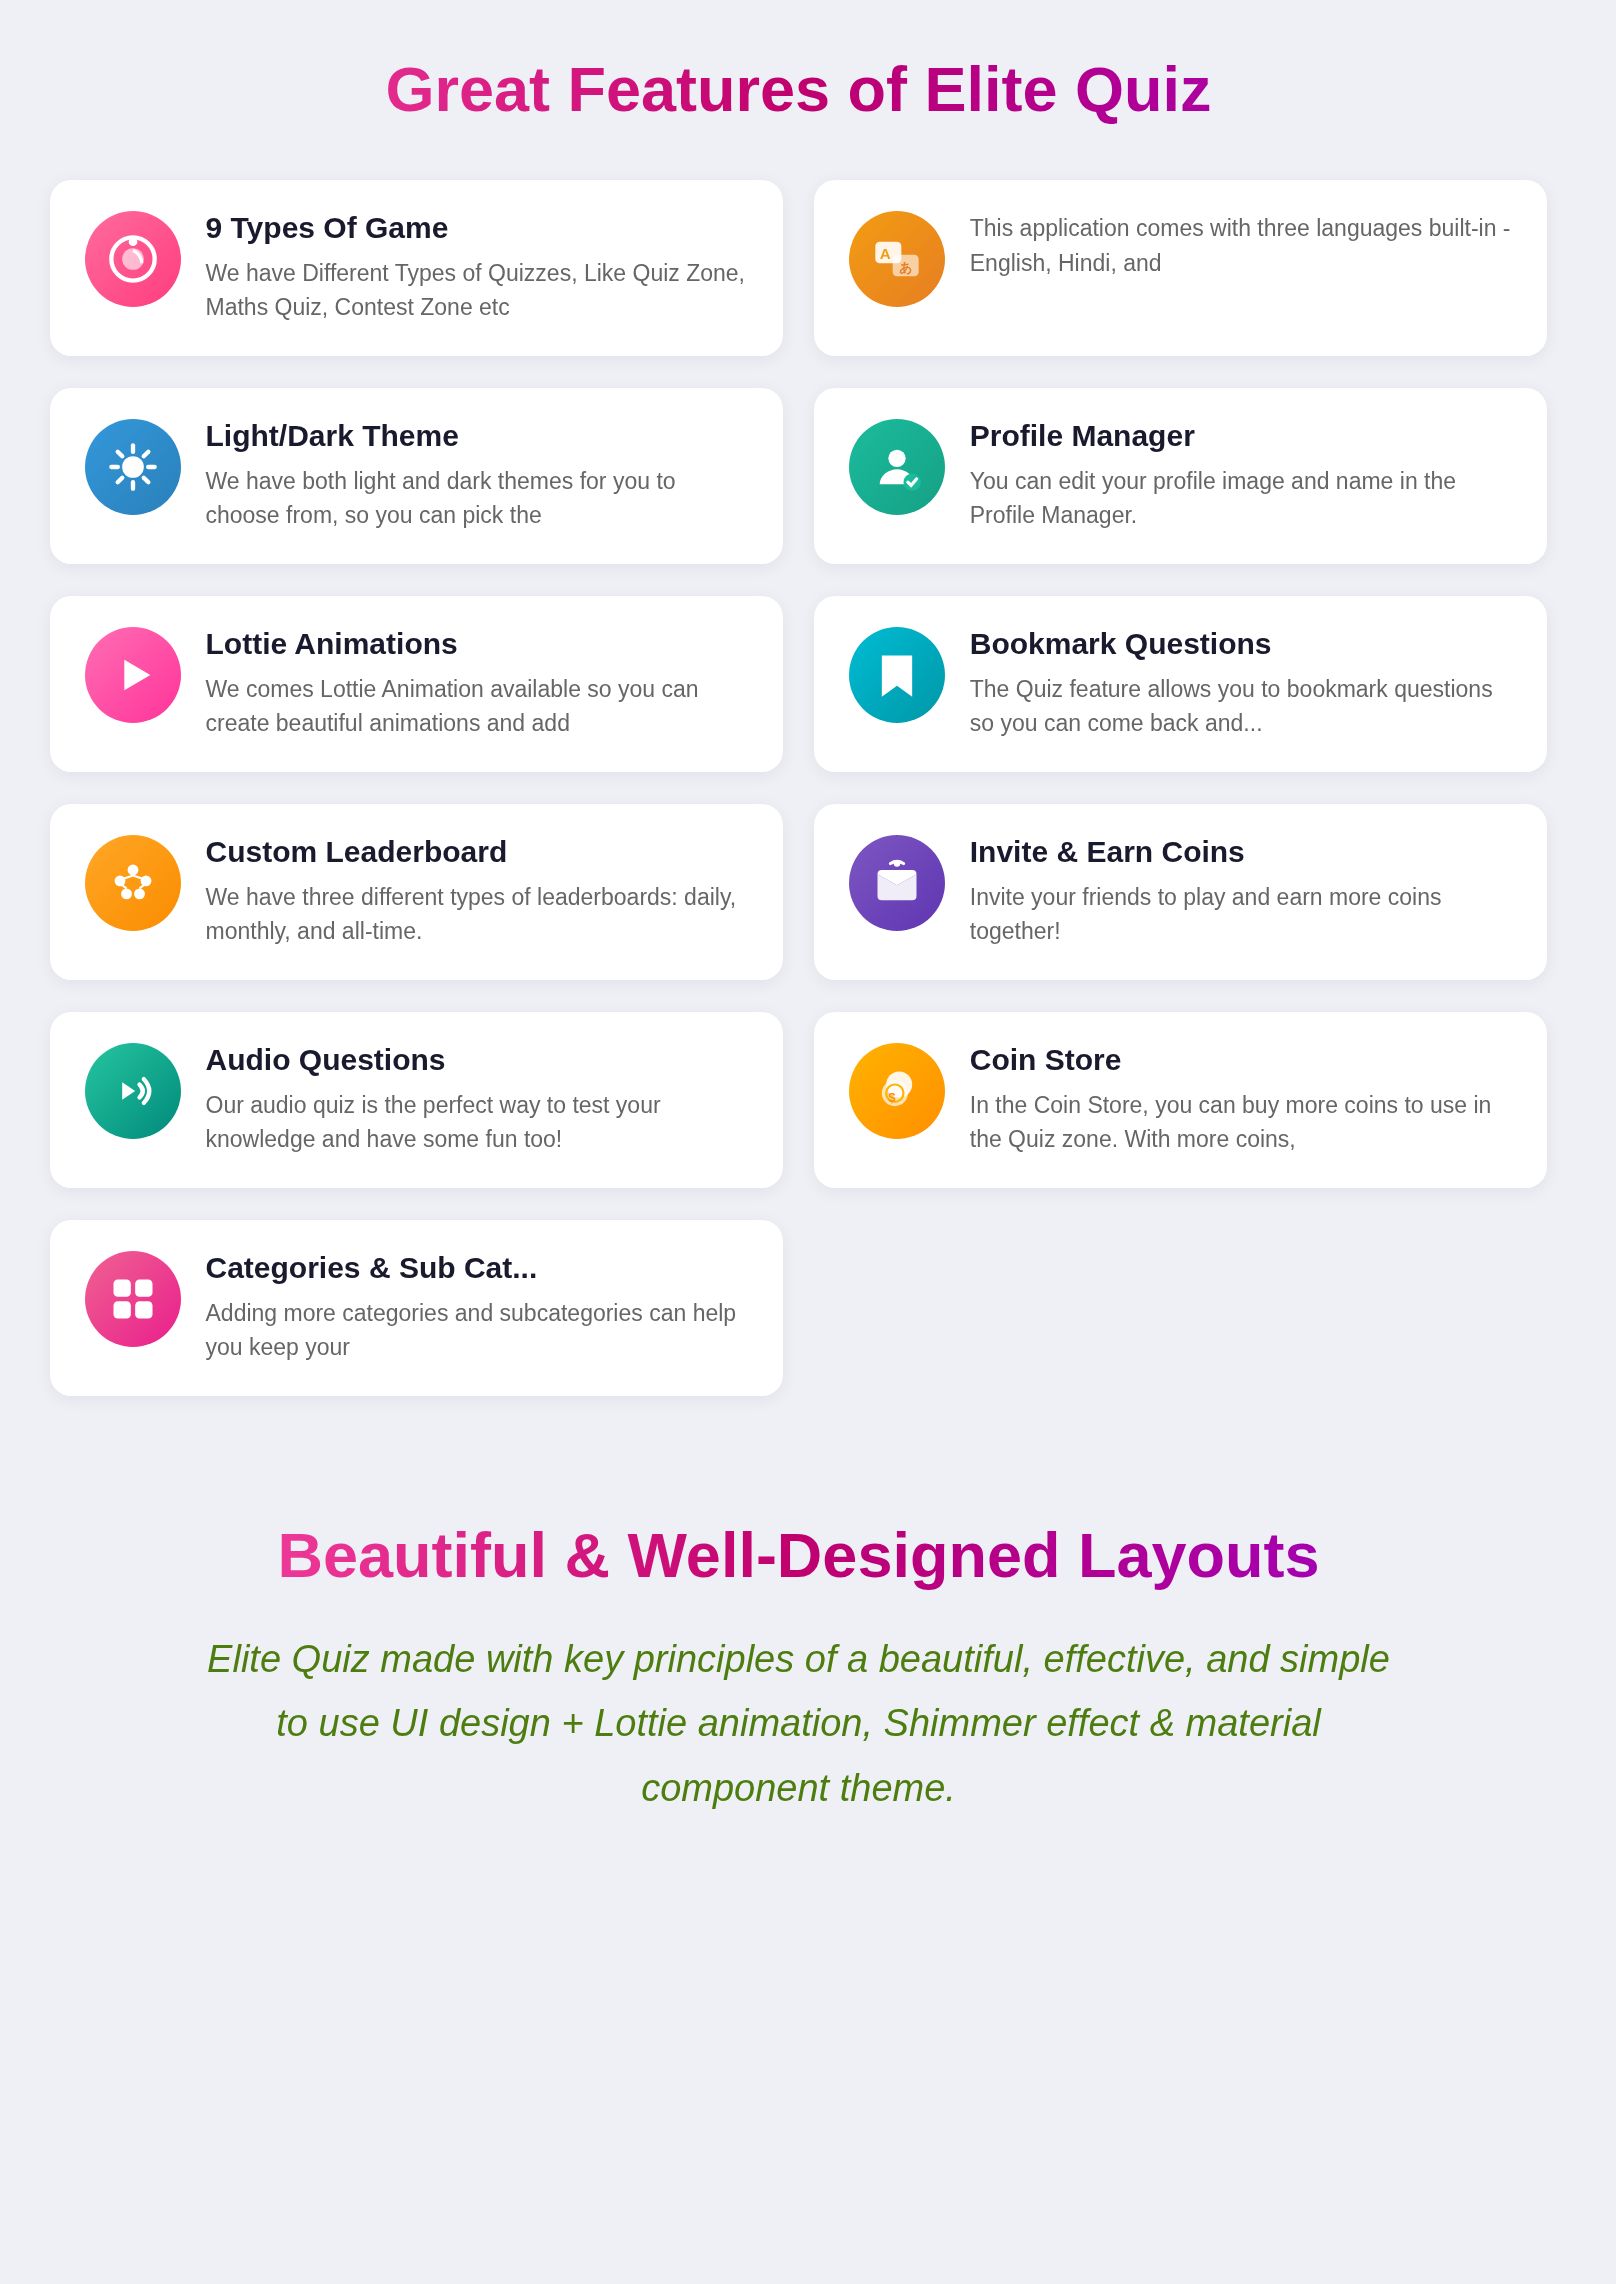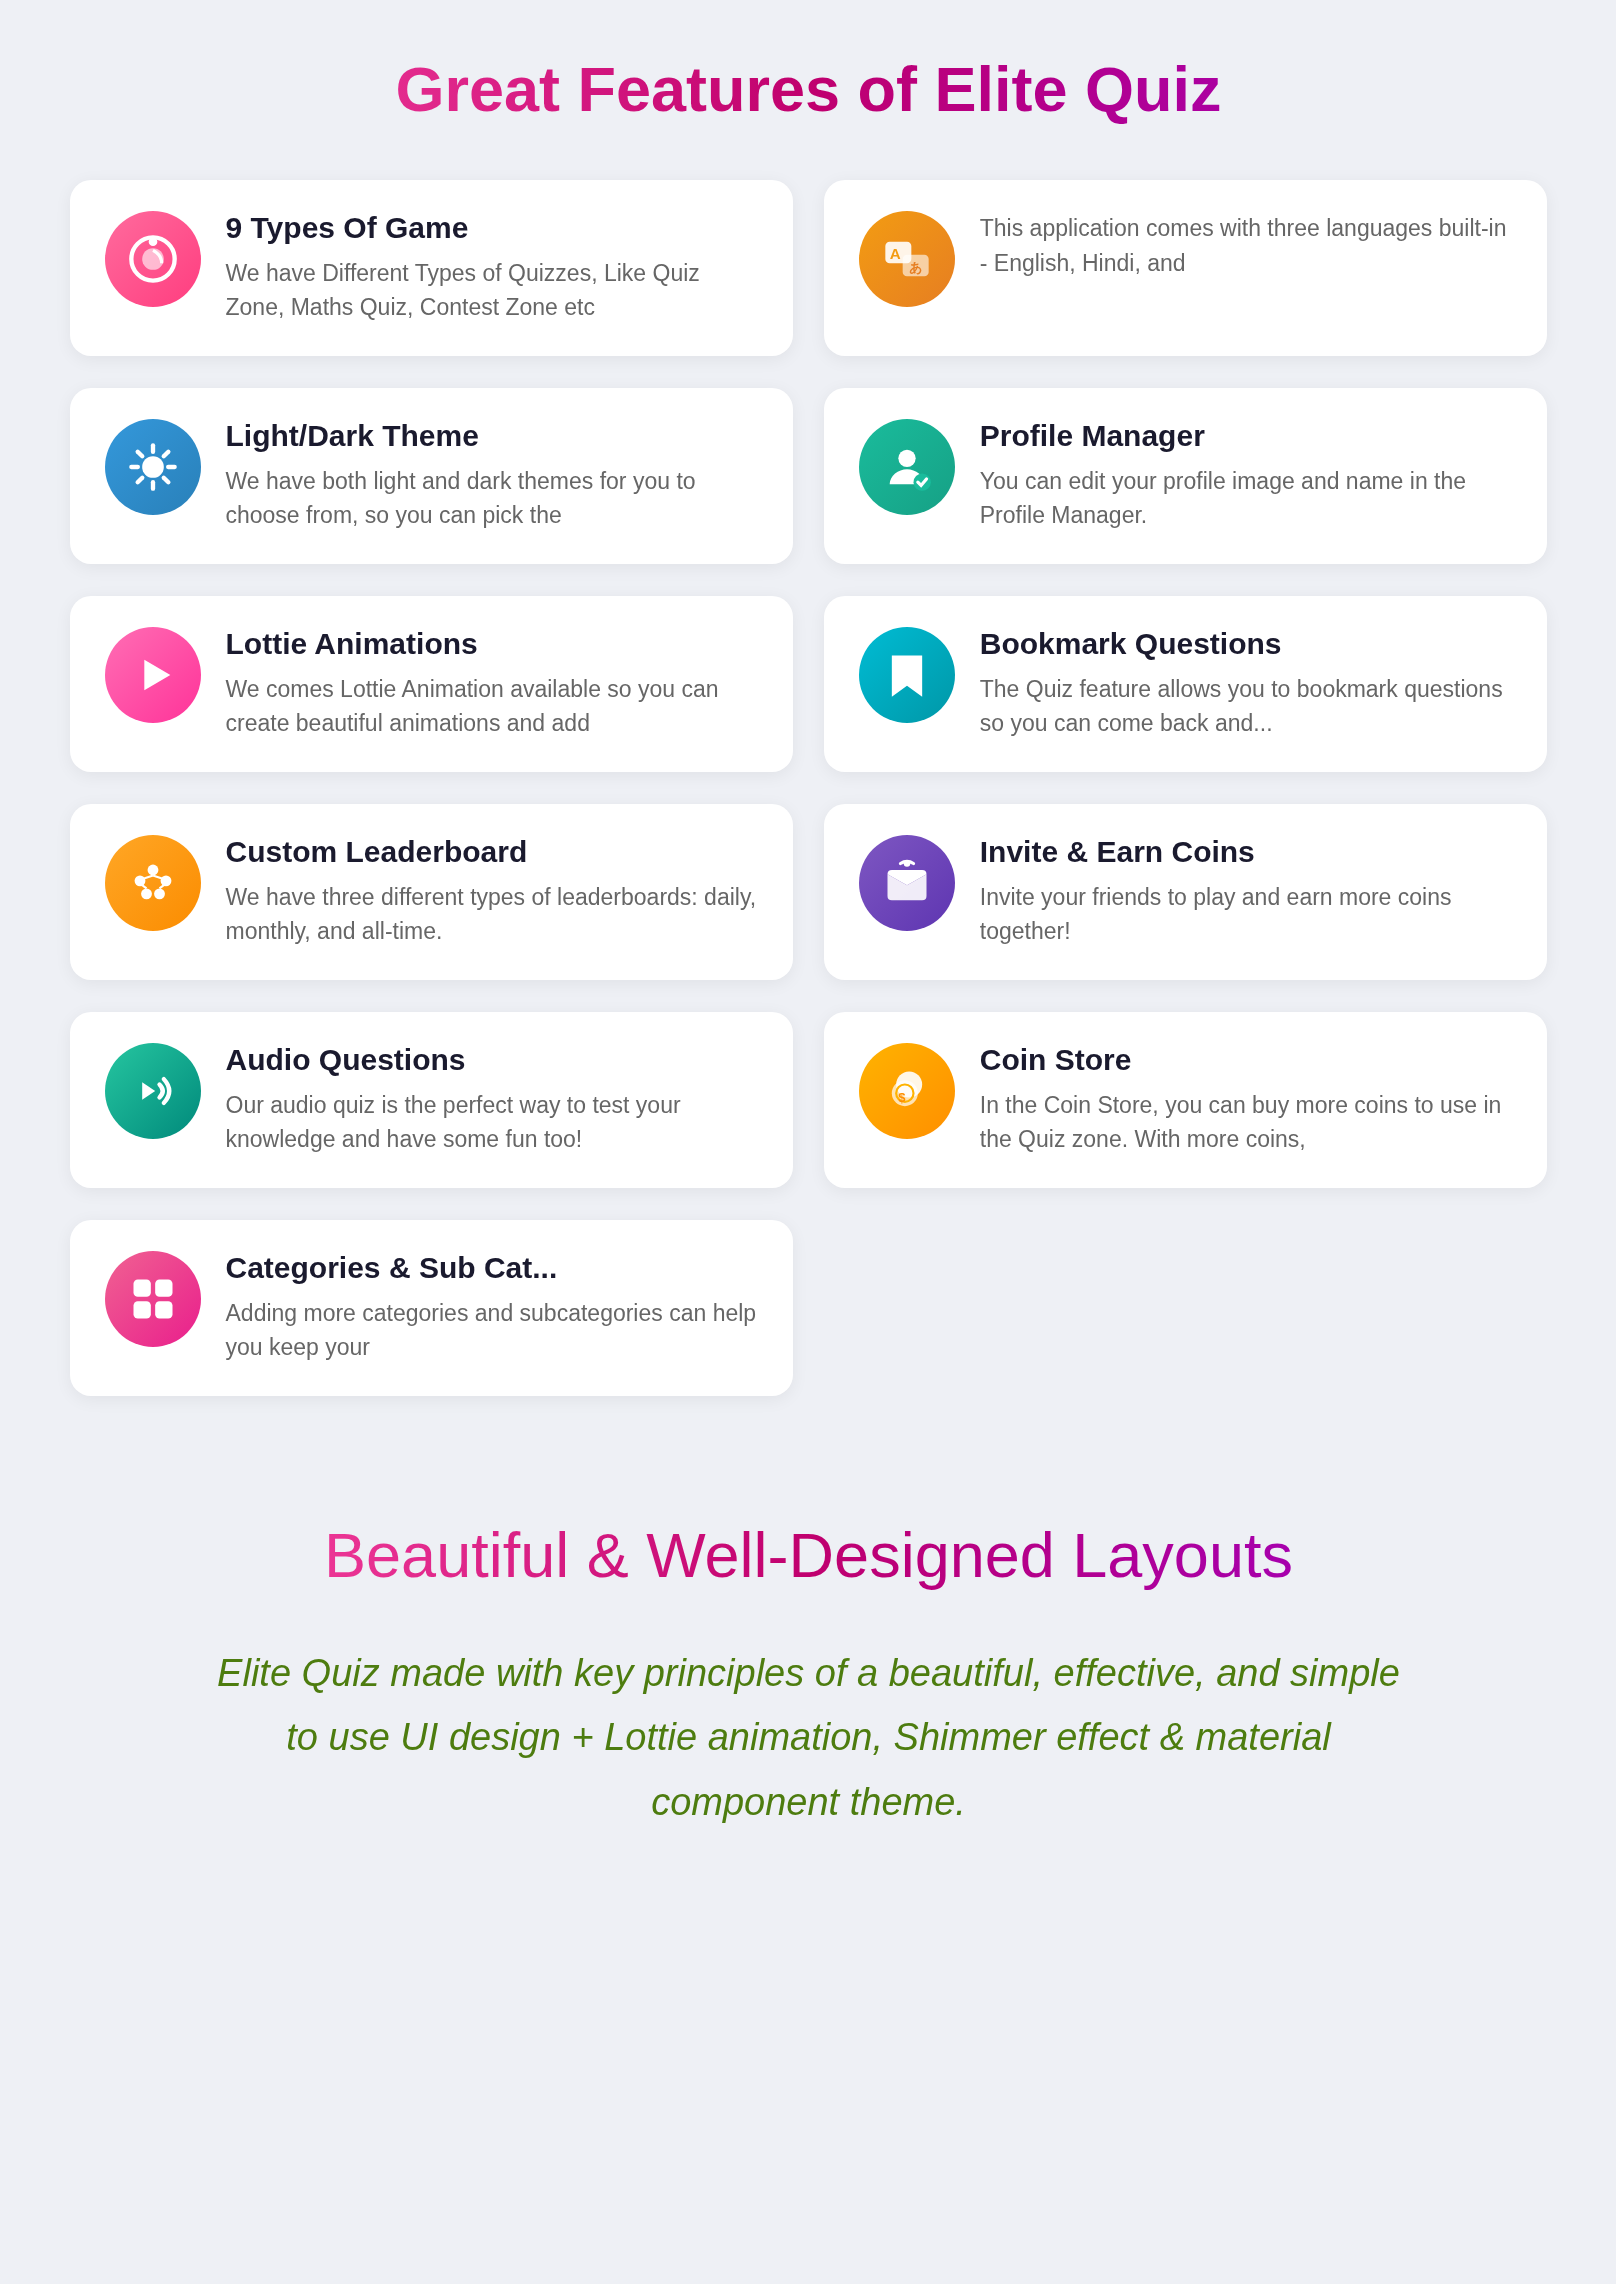--- a/index.html
+++ b/index.html
@@ -5,21 +5,21 @@
     * { box-sizing: border-box; margin: 0; padding: 0; }
     body {
       background: #eef0f5;
       font-family: 'Segoe UI', Arial, sans-serif;
       width: 1617px;
       min-height: 2284px;
     }
 
     .page-wrapper {
       background: #eef0f5;
-      padding: 52px 70px 70px 70px;
+      padding: 52px 70px 70px 50px;
     }
 
     .main-title {
       text-align: center;
       font-size: 63px;
       font-weight: 800;
       margin-bottom: 52px;
       background: linear-gradient(90deg, #ff4da6, #c0006e, #9b00c9);
       -webkit-background-clip: text;
       -webkit-text-fill-color: transparent;
@@ -82,26 +82,26 @@
     .icon-gold { background: linear-gradient(135deg, #ffb300, #ff8f00); }
     .icon-pink-bright { background: linear-gradient(135deg, #f06292, #e91e8c); }
 
     .section-bottom {
       text-align: center;
       padding: 52px 35px 35px;
     }
 
     .bottom-title {
       font-size: 63px;
-      font-weight: 400;
+      font-weight: 700;
       background: linear-gradient(90deg, #ff4da6, #c0006e, #9b00c9);
       -webkit-background-clip: text;
       -webkit-text-fill-color: transparent;
       background-clip: text;
-      margin-bottom: 47px;
+      margin-bottom: 33px;
       line-height: 1.2;
     }
 
     .bottom-desc {
       font-size: 38px;
       color: #4d7c0f;
       line-height: 1.7;
       max-width: 1225px;
       margin: 0 auto;
       font-style: italic;

